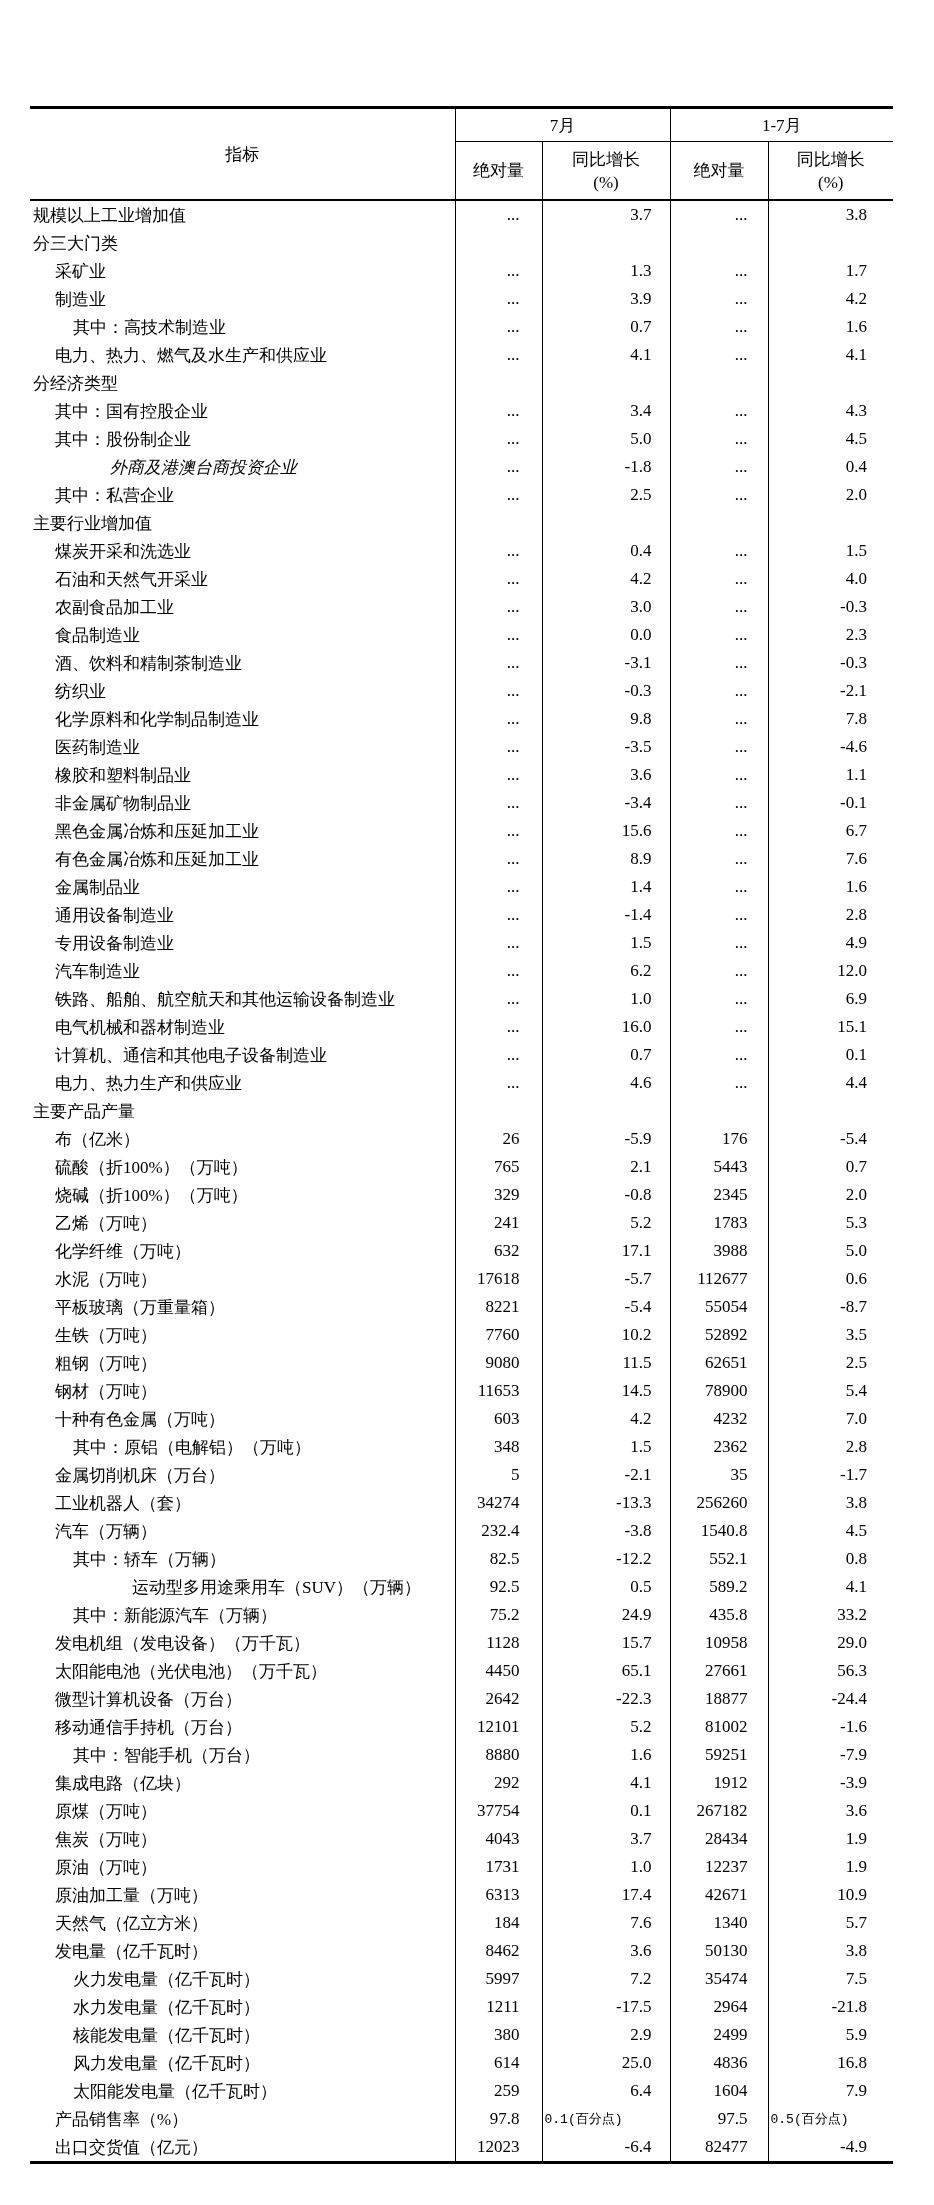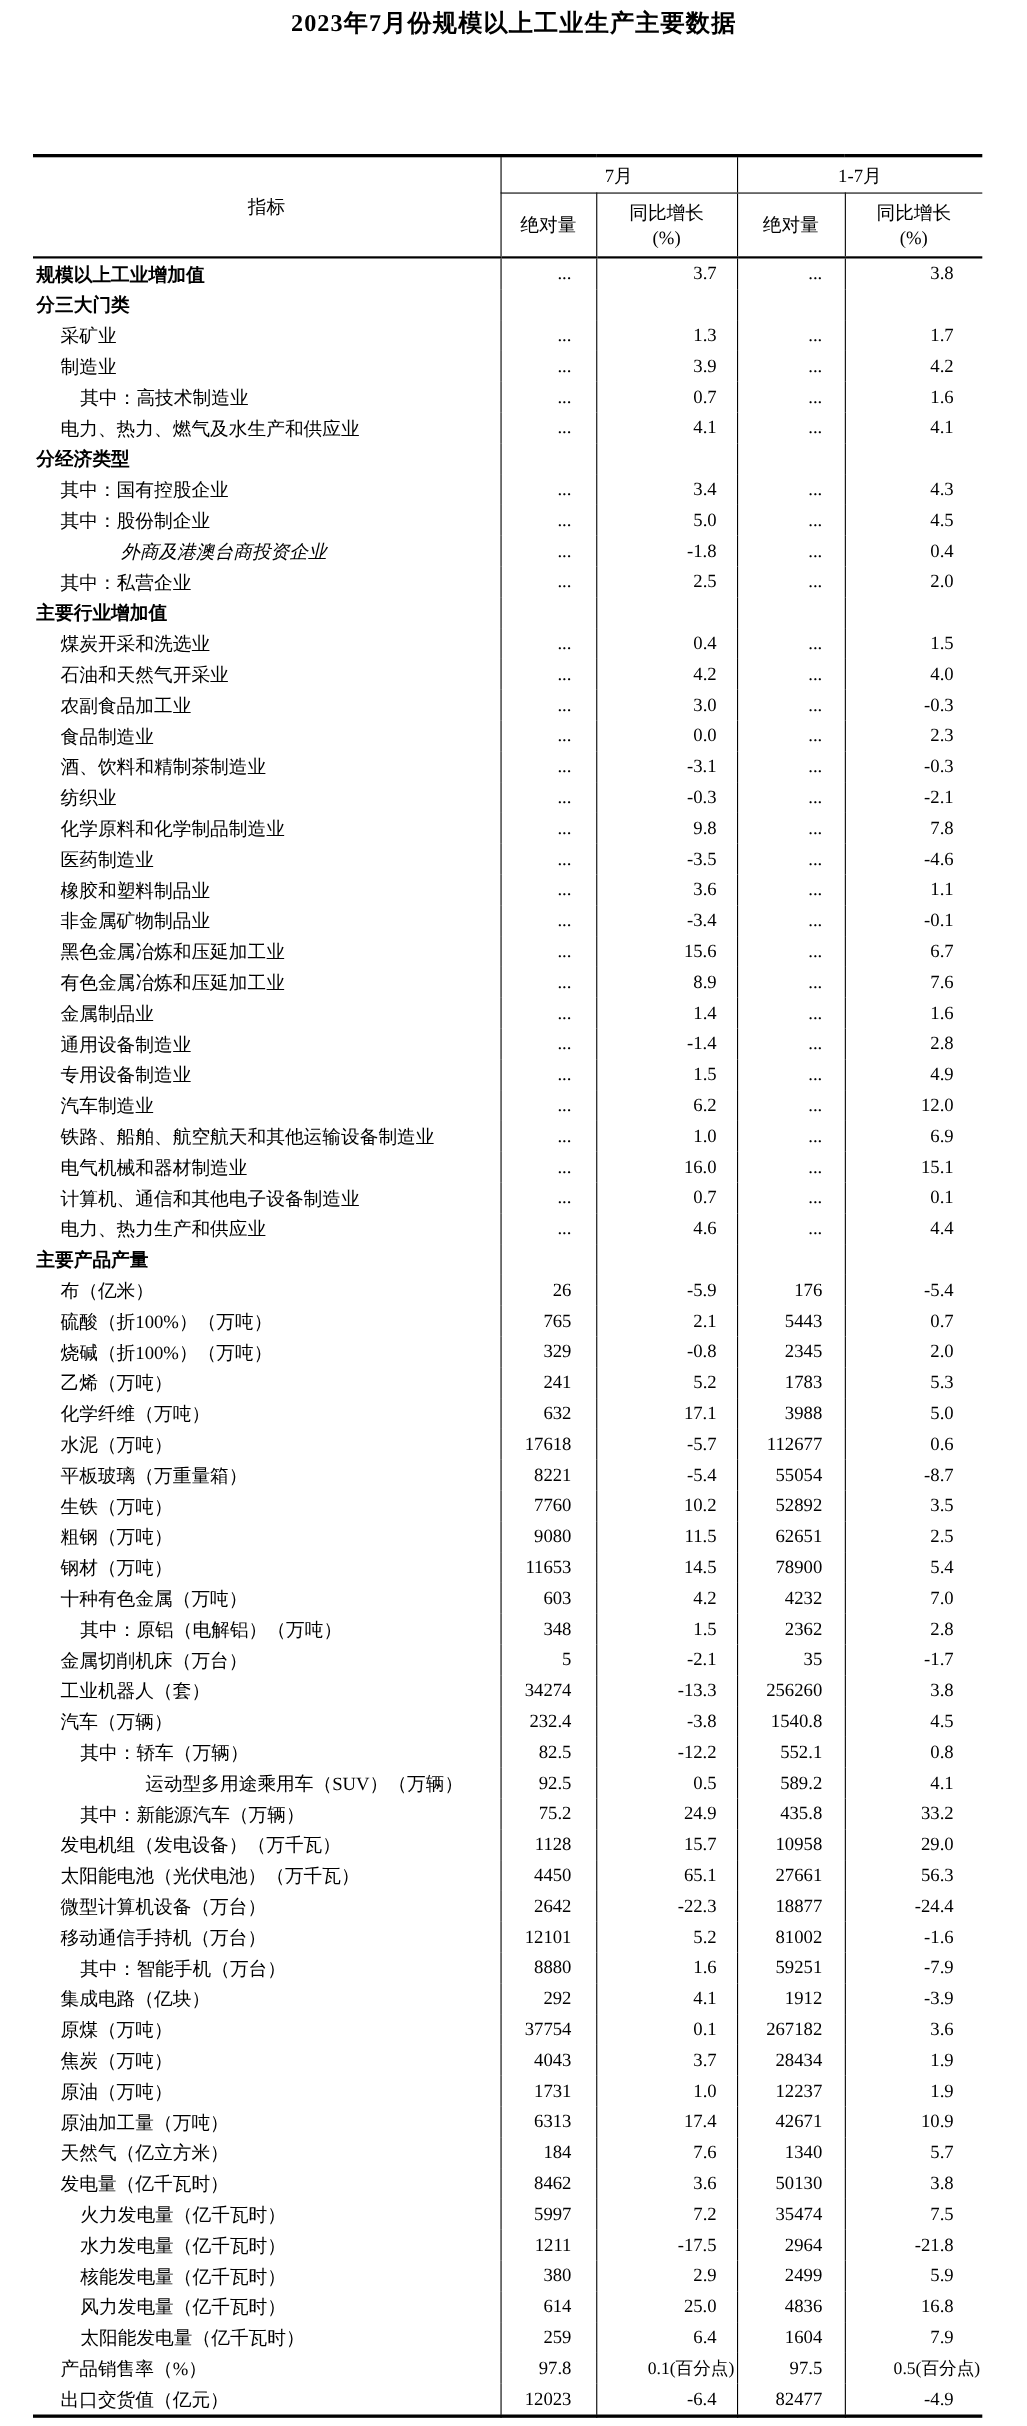--- a/index.html
+++ b/index.html
@@ -32,33 +32,32 @@
   tbody td{
     height:28px;font-size:17px;vertical-align:middle;
     white-space:nowrap;overflow:hidden;padding:0;
   }
   tbody td.c-ind{text-align:left;}
   tbody td.c-val{text-align:right;}
   tbody td:nth-child(2){padding-right:22px;}
   tbody td:nth-child(3){padding-right:18px;}
   tbody td:nth-child(4){padding-right:20px;}
   tbody td:nth-child(5){padding-right:26px;}
-  tbody td.center{text-align:right;padding-right:2px !important;padding-left:2px !important;font-size:16px;}
+  tbody td.center{text-align:left;padding-right:2px !important;padding-left:2px !important;font-size:13px;font-family:Liberation Mono, monospace;}
   .ind0{padding-left:3px !important;}
   .ind1{padding-left:25px !important;}
   .ind2{padding-left:43px !important;}
   .ind3{padding-left:80px !important;font-style:italic;}
   .ind4{padding-left:102px !important;}
-  .bold{font-weight:bold;}
+  .bold{font-weight:normal;}
 </style>
 </head>
 <body>
 
 <div class="page">
-  <div class="title">2023年7月份规模以上工业生产主要数据</div>
 
   <table>
     <colgroup>
       <col class="c-ind-col">
         <col class="c-abs1">
         <col class="c-yoy1">
         <col class="c-abs2">
         <col class="c-yoy2">
     </colgroup>
     <thead>

